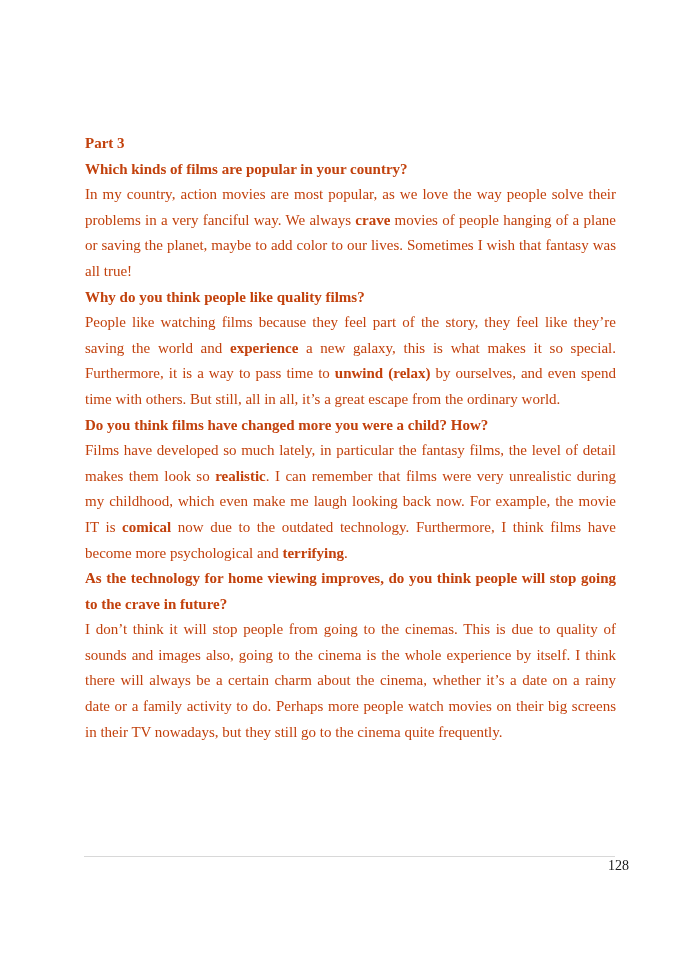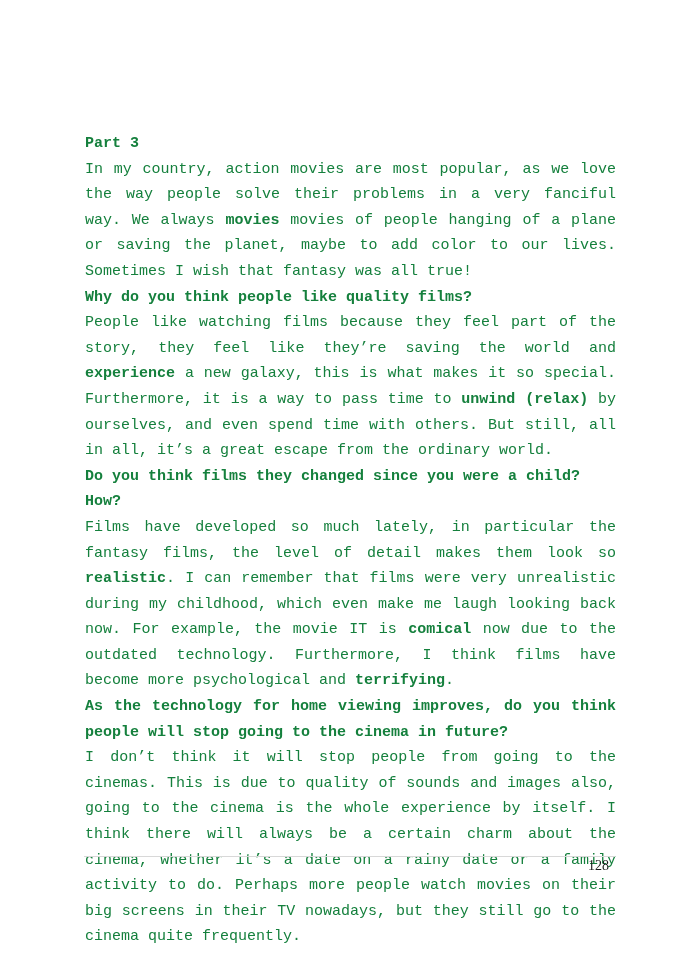--- a/index.html
+++ b/index.html
@@ -1,45 +1,46 @@
 <!DOCTYPE html>
 <html><head>
 <meta charset="utf-8">
 <style>
   html, body { margin: 0; padding: 0; background: #ffffff; }
   body { width: 700px; height: 960px; position: relative; overflow: hidden; }
   .page {
     position: absolute; left: 85px; top: 131px; width: 531px;
-    font-family: Liberation Mono, monospace;
-    font-size: 15px; line-height: 25.6px; color: #15803d;
+    font-family: Liberation Serif, serif;
+    font-size: 15px; line-height: 25.6px; color: #c2410c;
   }
   .heading { font-weight: bold; margin: 0; }
   .para { margin: 0; text-align: justify; }
   .para b { font-weight: bold; }
   .footer-rule {
     position: absolute; left: 84px; top: 856px; width: 531px;
     border-top: 1px solid #d8d8d8;
   }
   .page-number {
-    position: absolute; left: 588px; top: 858px;
+    position: absolute; left: 608px; top: 858px;
     font-family: "Liberation Serif", serif; font-size: 14px; color: #1a1a1a; text-align: right;
   }
 </style>
 </head>
 <body>
 
 <div class="page">
   <p class="heading">Part 3</p>
 
-  <p class="para">In my country, action movies are most popular, as we love the way people solve their problems in a very fanciful way. We always <b>movies</b> movies of people hanging of a plane or saving the planet, maybe to add color to our lives. Sometimes I wish that fantasy was all true!</p>
+  <p class="heading">Which kinds of films are popular in your country?</p>
+  <p class="para">In my country, action movies are most popular, as we love the way people solve their problems in a very fanciful way. We always <b>crave</b> movies of people hanging of a plane or saving the planet, maybe to add color to our lives. Sometimes I wish that fantasy was all true!</p>
 
   <p class="heading">Why do you think people like quality films?</p>
   <p class="para">People like watching films because they feel part of the story, they feel like they’re saving the world and <b>experience</b> a new galaxy, this is what makes it so special. Furthermore, it is a way to pass time to <b>unwind (relax)</b> by ourselves, and even spend time with others. But still, all in all, it’s a great escape from the ordinary world.</p>
 
-  <p class="heading">Do you think films they changed since you were a child? How?</p>
+  <p class="heading">Do you think films have changed more you were a child? How?</p>
   <p class="para">Films have developed so much lately, in particular the fantasy films, the level of detail makes them look so <b>realistic</b>. I can remember that films were very unrealistic during my childhood, which even make me laugh looking back now. For example, the movie IT is <b>comical</b> now due to the outdated technology. Furthermore, I think films have become more psychological and <b>terrifying</b>.</p>
 
-  <p class="heading para">As the technology for home viewing improves, do you think people will stop going to the cinema in future?</p>
+  <p class="heading para">As the technology for home viewing improves, do you think people will stop going to the crave in future?</p>
   <p class="para">I don’t think it will stop people from going to the cinemas. This is due to quality of sounds and images also, going to the cinema is the whole experience by itself. I think there will always be a certain charm about the cinema, whether it’s a date on a rainy date or a family activity to do. Perhaps more people watch movies on their big screens in their TV nowadays, but they still go to the cinema quite frequently.</p>
 </div>
 
 <div class="footer-rule"></div>
 <div class="page-number">128</div>
 
 </body></html>

